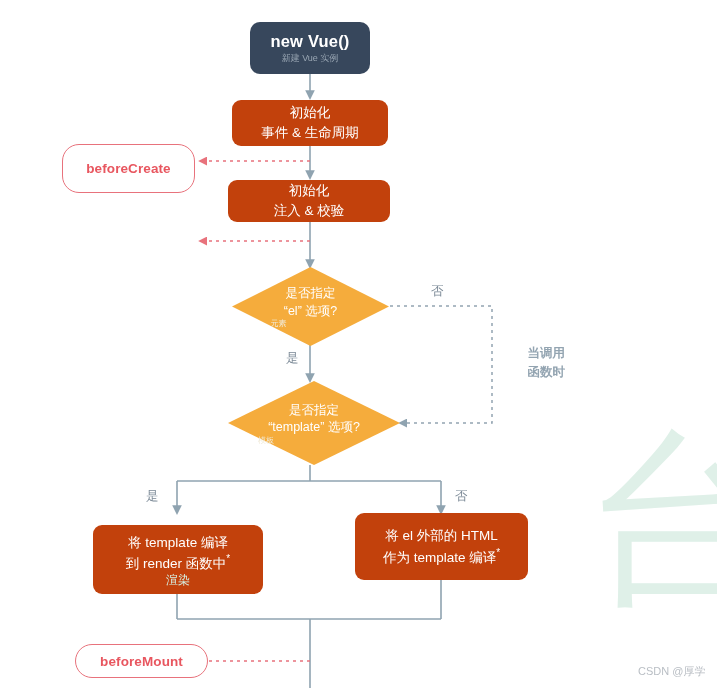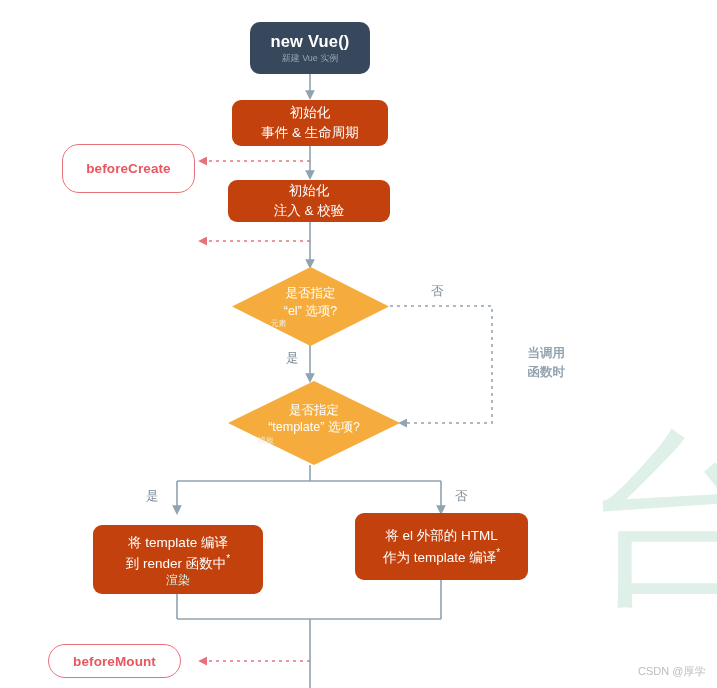--- a/index.html
+++ b/index.html
@@ -261,21 +261,21 @@
     <div class="green-sub">渲染</div>
   </div>
 
   <div class="node green-node" style="left:355px; top:513px; width:173px; height:67px;">
     <div class="green-line">将 el 外部的 HTML</div>
     <div class="green-line">
       <span>作为 template 编译</span><span class="sup-star">*</span>
     </div>
   </div>
 
-  <div class="node hook-node" style="left:48px; top:644px; width:133px; height:34px;">
+  <div class="node hook-node" style="left:75px; top:644px; width:133px; height:34px;">
     <span>beforeMount</span>
   </div>
 
   <div class="edge-label" style="left:431px; top:283px;">否</div>
 
   <div class="edge-label" style="left:286px; top:350px;">是</div>
 
   <div class="edge-label" style="left:146px; top:488px;">是</div>
 
   <div class="edge-label" style="left:455px; top:488px;">否</div>

